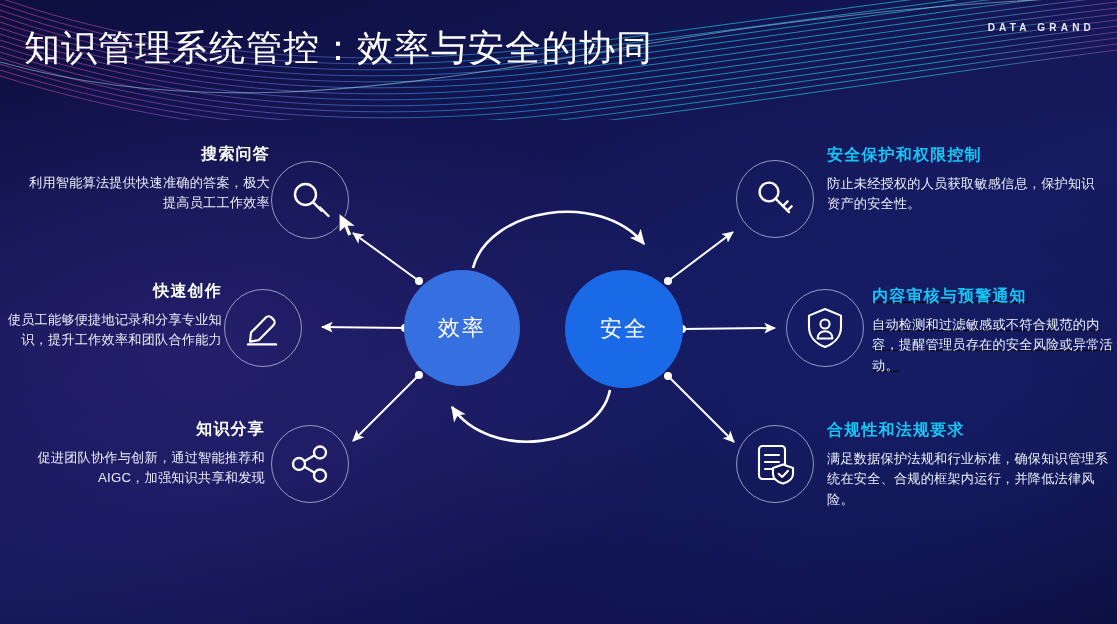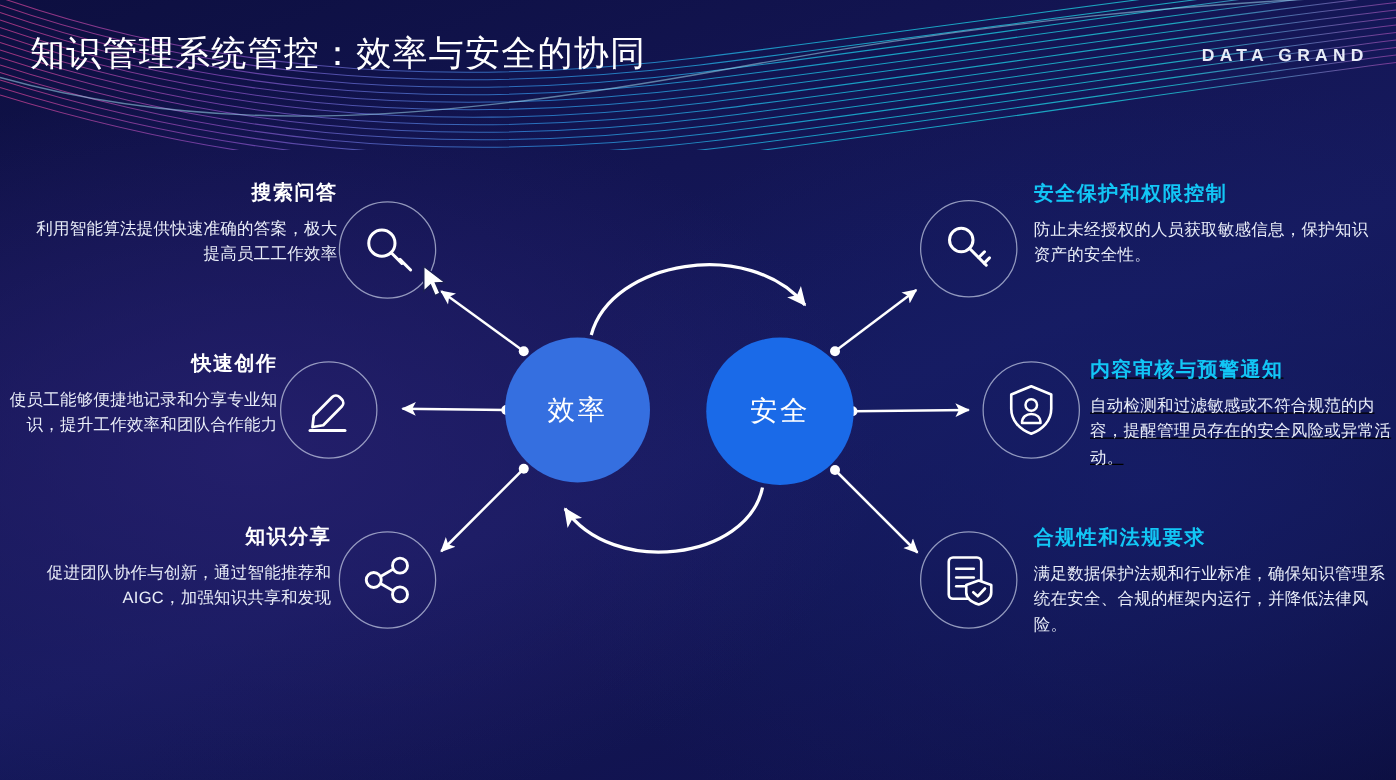--- a/index.html
+++ b/index.html
@@ -23,34 +23,34 @@
   .wave-band {
     position: absolute; left: 0; top: 0;
     width: 1117px; height: 120px;
     pointer-events: none;
   }
   .wave-band svg { display: block; }
 
   
   .slide-title {
     position: absolute; left: 24px; top: 24px;
-    font-size: 28px; font-weight: 400; color: #ffffff;
+    font-size: 36px; font-weight: 400; color: #ffffff;
     letter-spacing: 1px; white-space: nowrap;
   }
   .logo {
     position: absolute; right: 22px; top: 20px;
     text-align: right;
   }
   .logo-cn {
     font-size: 22px; font-weight: 700; color: #ffffff;
     letter-spacing: 2px; line-height: 1.15;
   }
   .logo-en {
-    font-size: 14px; font-weight: 700; color: #e8ecf7;
-    letter-spacing: 4.2px; margin-top: 16px;
+    font-size: 10px; font-weight: 700; color: #e8ecf7;
+    letter-spacing: 4.2px; margin-top: 2px;
   }
 
   
   .connectors { position: absolute; left: 0; top: 0; width: 1117px; height: 624px; }
 
   
   .hub {
     position: absolute;
     border-radius: 50%;
     display: flex; align-items: center; justify-content: center;

